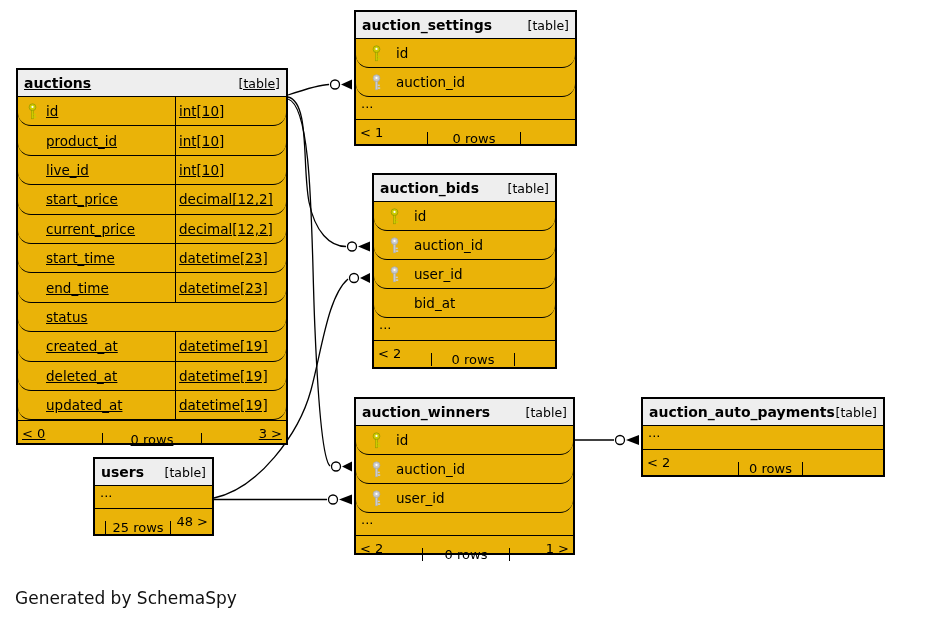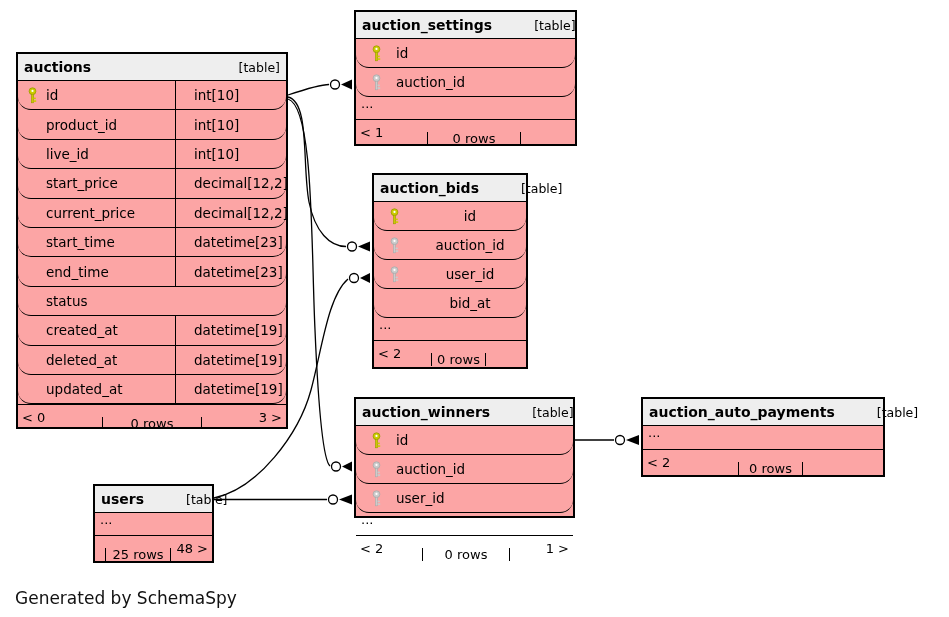--- a/index.html
+++ b/index.html
@@ -7,61 +7,61 @@
     --border:#000000;
     --key-primary:#cccc00;
     --key-foreign:#cccccc;
     --edge:#000000;
   }
   *{box-sizing:border-box;margin:0;padding:0;}
   body{font-family:"DejaVu Sans","Liberation Sans",sans-serif;background:#ffffff;}
   #canvas{position:relative;width:949px;height:617px;background:#ffffff;overflow:hidden;}
   #edges{position:absolute;left:0;top:0;width:949px;height:617px;pointer-events:none;}
 
-  .etable{position:absolute;border:2px solid var(--border);background:#fca5a5;display:flex;flex-direction:column;}
+  .etable{position:absolute;border:2px solid var(--border);background:#eab308;display:flex;flex-direction:column;}
   .thead{background:var(--header-bg);border-bottom:1px solid var(--border);display:flex;align-items:center;justify-content:space-between;padding:0 6px;height:27px;flex:0 0 27px;}
   .tname{font-weight:bold;font-size:14px;color:#000;}
-  .ttag{font-size:12.5px;color:#000;margin-left:42px;}
+  .ttag{font-size:12.5px;color:#000;}
   .row{display:flex;align-items:center;height:29px;flex:0 0 29px;border-bottom:1px solid var(--border);font-size:13.5px;color:#000;border-radius:13px;}
   .row:last-of-type{border-bottom:none;}
   .keyslot{width:28px;flex:0 0 28px;display:flex;align-items:center;justify-content:center;}
   .keyslot.wide{width:40px;flex:0 0 40px;}
   .cname{flex:1;white-space:nowrap;}
-  .ctype{width:111px;flex:0 0 111px;border-left:1px solid var(--border);align-self:stretch;display:flex;align-items:center;padding-left:18px;white-space:nowrap;margin-left:20px;}
+  .ctype{width:111px;flex:0 0 111px;border-left:1px solid var(--border);align-self:stretch;display:flex;align-items:center;padding-left:3px;white-space:nowrap;margin-left:20px;}
   .ellipsis-row{display:flex;align-items:flex-start;height:23px;flex:0 0 23px;border-bottom:1px solid var(--border);font-size:13px;padding-left:5px;line-height:14px;}
   .tfoot{display:flex;height:25px;flex:0 0 25px;font-size:13px;align-items:stretch;}
   .fl,.fc,.fr{display:flex;align-items:center;}
   .fl{padding-left:4px;justify-content:flex-start;}
   .fc{flex:1;justify-content:center;border-left:1px solid var(--border);border-right:1px solid var(--border);margin-top:12px;}
   .fr{padding-right:4px;justify-content:flex-end;}
 
   
-  .t-auctions{left:16px;top:52px;width:272px;height:377px;}
+  .t-auctions{left:16px;top:68px;width:272px;height:377px;text-decoration:underline;}
   .t-auctions .row{height:29.4px;flex:0 0 29.4px;}
   .t-auctions .fl{width:84px;flex:0 0 84px;}
   .t-auctions .fr{width:84px;flex:0 0 84px;}
 
   .t-settings{left:354px;top:10px;width:223px;height:136px;}
   .t-settings .fl{width:71px;flex:0 0 71px;}
   .t-settings .fr{width:54px;flex:0 0 54px;}
 
-  .t-bids{left:372px;top:173px;width:156px;height:196px;text-align:center;}
+  .t-bids{left:372px;top:173px;width:185px;height:196px;}
   .t-bids .fl{width:57px;flex:0 0 57px;}
   .t-bids .fr{width:40px;flex:0 0 40px;}
 
-  .t-winners{left:354px;top:397px;width:221px;height:121px;}
+  .t-winners{left:354px;top:397px;width:221px;height:158px;}
   .t-winners .fl{width:66px;flex:0 0 66px;}
   .t-winners .fr{width:63px;flex:0 0 63px;}
 
   .t-auto{left:641px;top:397px;width:244px;height:80px;}
   .t-auto .ellipsis-row{height:24px;flex:0 0 24px;}
   .t-auto .fl{width:95px;flex:0 0 95px;}
   .t-auto .fr{width:80px;flex:0 0 80px;}
 
-  .t-users{left:93px;top:484px;width:121px;height:79px;}
+  .t-users{left:93px;top:457px;width:121px;height:79px;}
   .t-users .ellipsis-row{height:23px;flex:0 0 23px;}
   .t-users .fl{width:10px;flex:0 0 10px;}
   .t-users .fr{width:41px;flex:0 0 41px;}
 
   .generated-note{position:absolute;left:15px;top:588px;font-size:17px;color:#111;}
 
   .keysvg{display:block;}
 </style>
 </head>
 <body>

